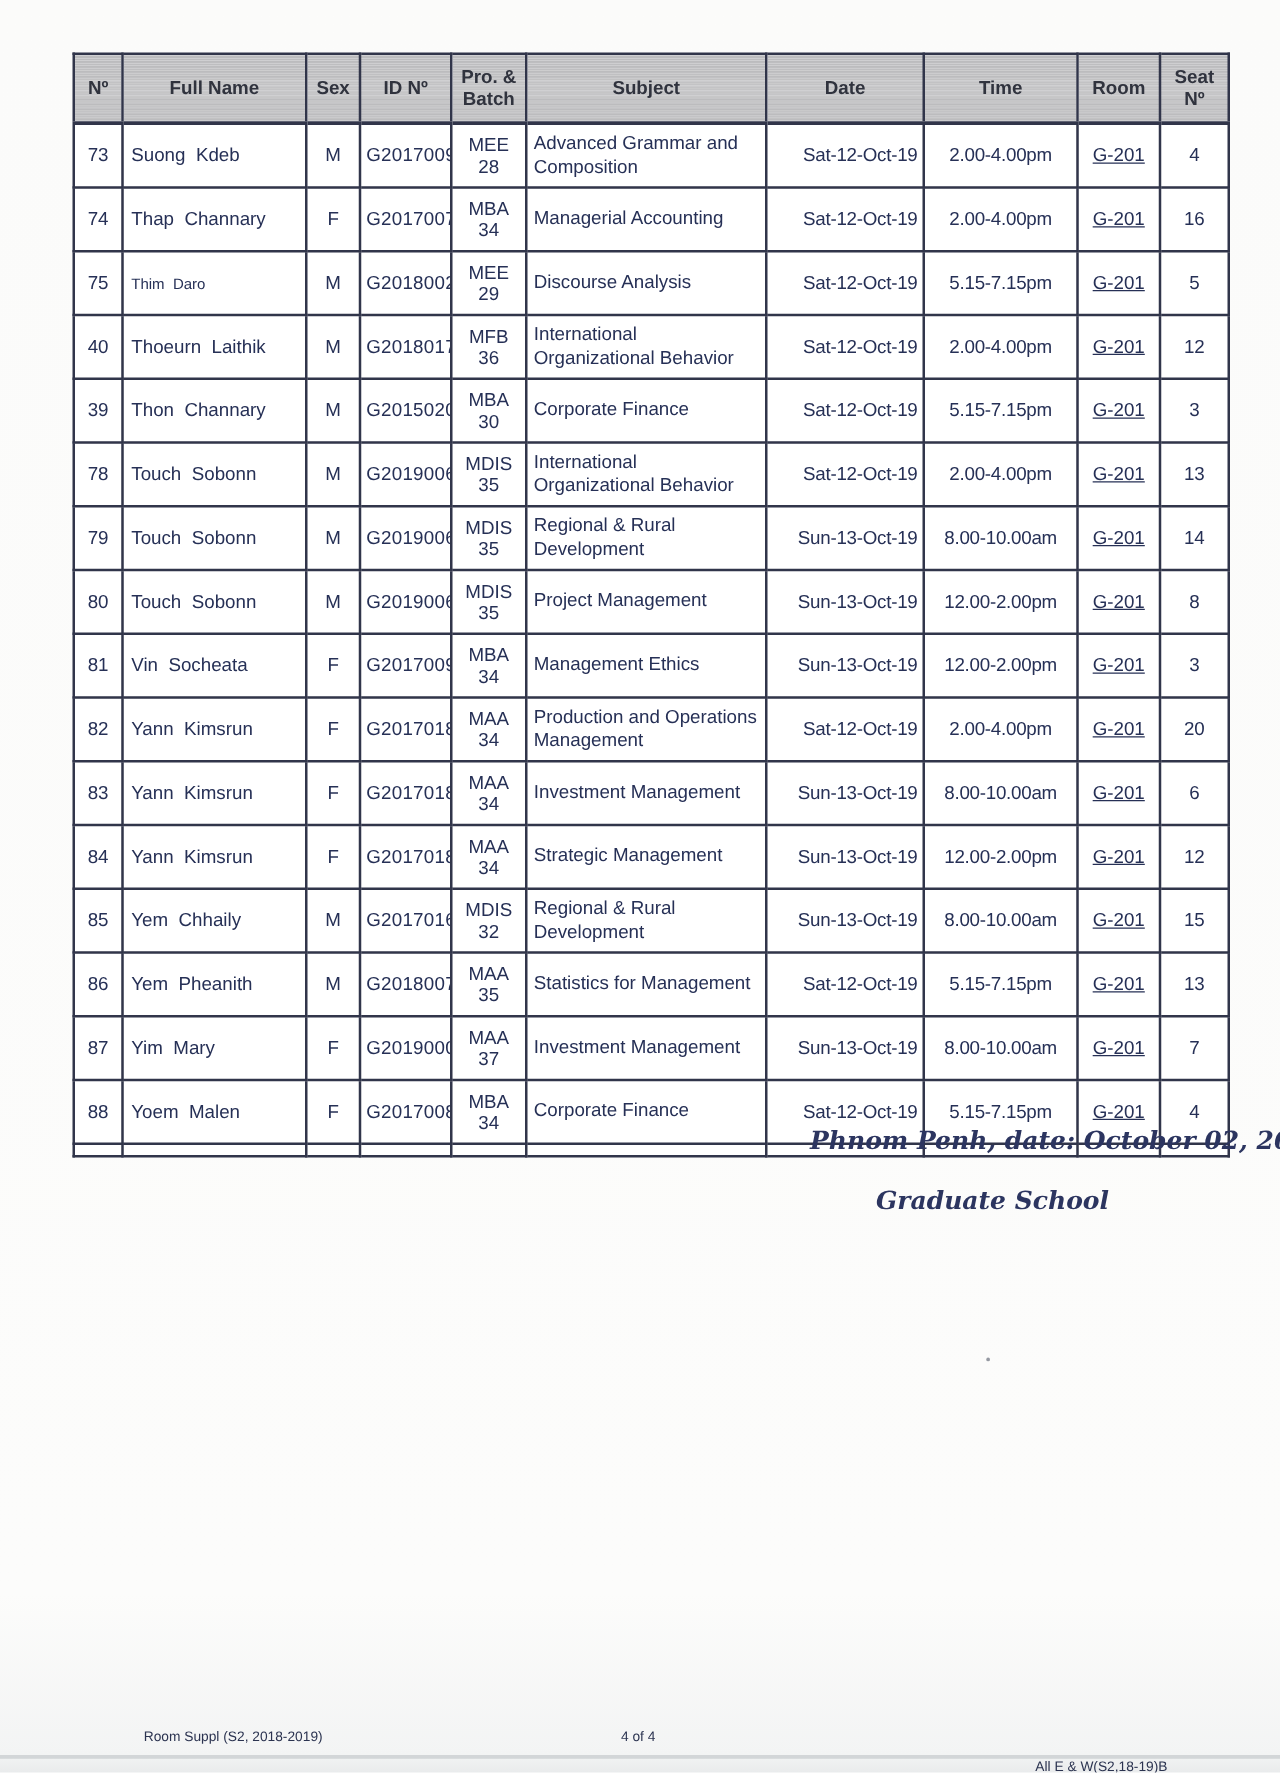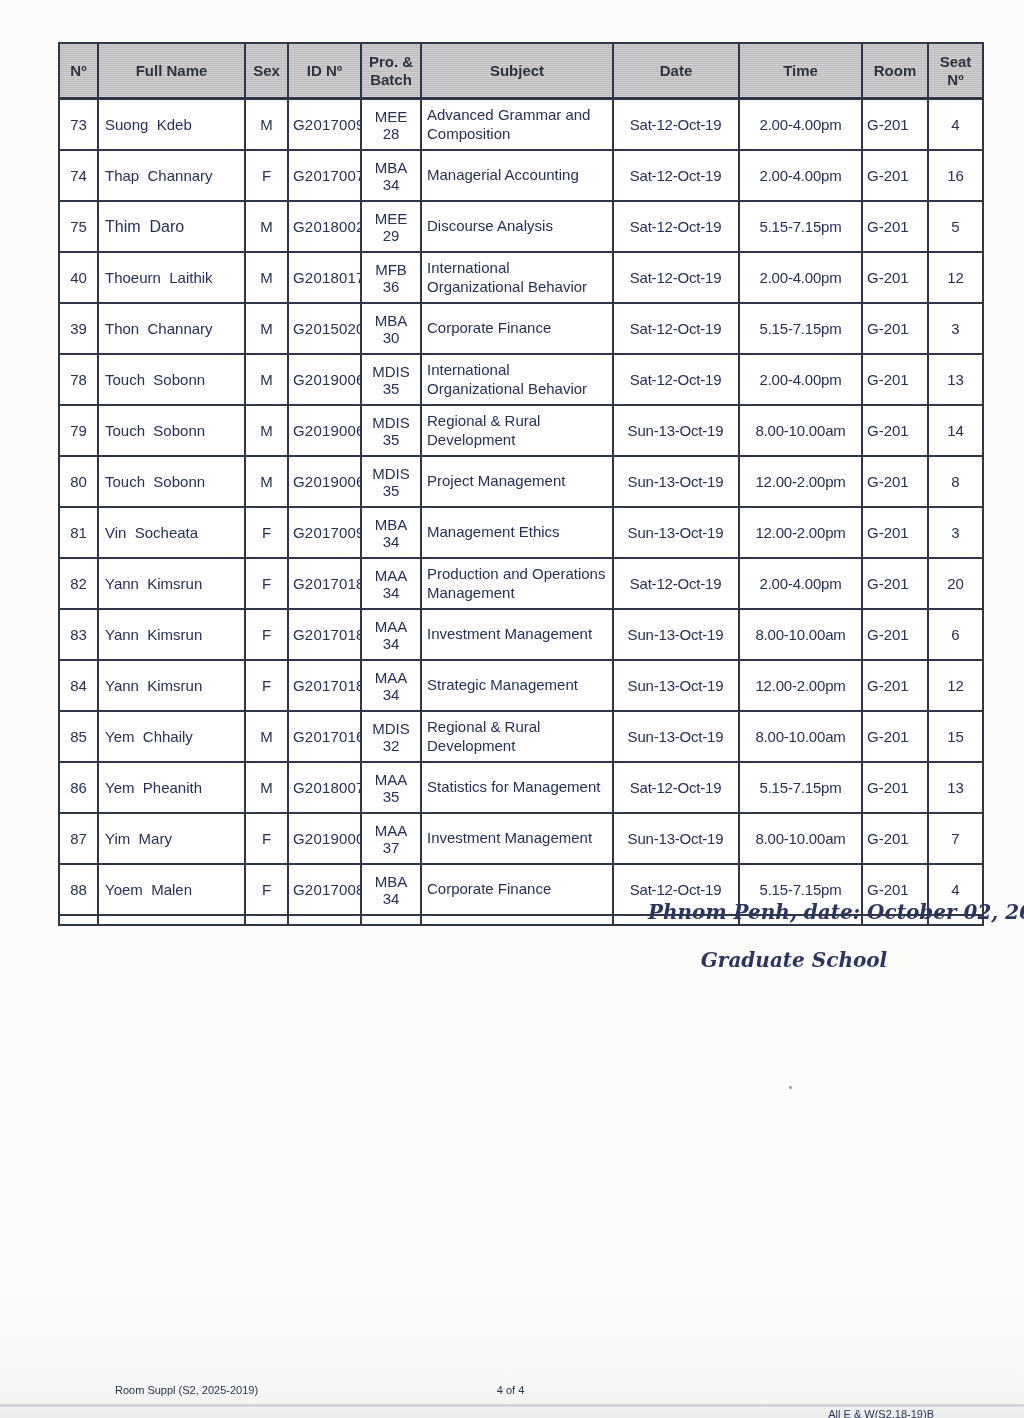--- a/index.html
+++ b/index.html
@@ -43,28 +43,28 @@
     border-bottom:3px solid #31354a;
   }
   .exam-table tbody td{
     height:45px;
     font-size:15px;color:#263056;
     vertical-align:middle;background:#fff;
   }
   .exam-table tbody tr.empty-row td{height:8px;padding:0;}
   td.cell-no{text-align:center;}
   td.cell-name{text-align:left;padding-left:6px;white-space:pre-wrap;}
-  td.cell-name.small{font-size:16px;}
+  td.cell-name.small{font-size:12px;}
   td.cell-sex{text-align:center;}
   td.cell-id{text-align:center;font-size:11px;letter-spacing:.2px;}
   td.cell-batch{text-align:center;font-size:12.5px;}
   td.cell-subject{text-align:left;font-size:14px;line-height:1.25;padding-left:5px;}
-  td.cell-date{text-align:center;padding-left:3px;letter-spacing:-.2px;margin-top:32px;}
+  td.cell-date{text-align:right;padding-left:3px;letter-spacing:-.2px;margin-top:32px;}
   td.cell-time{text-align:center;letter-spacing:-.2px;margin-left:47px;}
-  td.cell-room{text-align:left;}
+  td.cell-room{text-align:center;text-decoration:underline;}
   td.cell-seat{text-align:center;}
   .signature{
     position:absolute;left:648px;top:900px;width:292px;
     text-align:center;
     font-family:"DejaVu Serif","Liberation Serif",serif;
     font-style:italic;font-weight:bold;
     color:#2c3560;
   }
   .signature .sig-line1{font-size:20px;line-height:1.2;white-space:nowrap;}
   .signature .sig-line2{font-size:20px;line-height:1.2;margin-top:24px;}
@@ -316,19 +316,19 @@
       </tr>
     </tbody>
 </table>
 
 <div class="signature">
   <div class="sig-line1">Phnom Penh, date: October 02, 2019</div>
   <div class="sig-line2">Graduate School</div>
 </div>
 
 <div class="page-footer">
-  <span class="f-left">Room Suppl  (S2, 2025-2019)</span>
+  <span class="f-left">Room Suppl  (S2, 2018-2019)</span>
   <span class="f-center">4 of 4</span>
   <span class="f-right">All E &amp; W(S2,18-19)B</span>
 </div>
 
 <div class="speck" style="left:789px;top:1086px;"></div>
 <div class="scan-edge"></div>
 
 </body></html>

